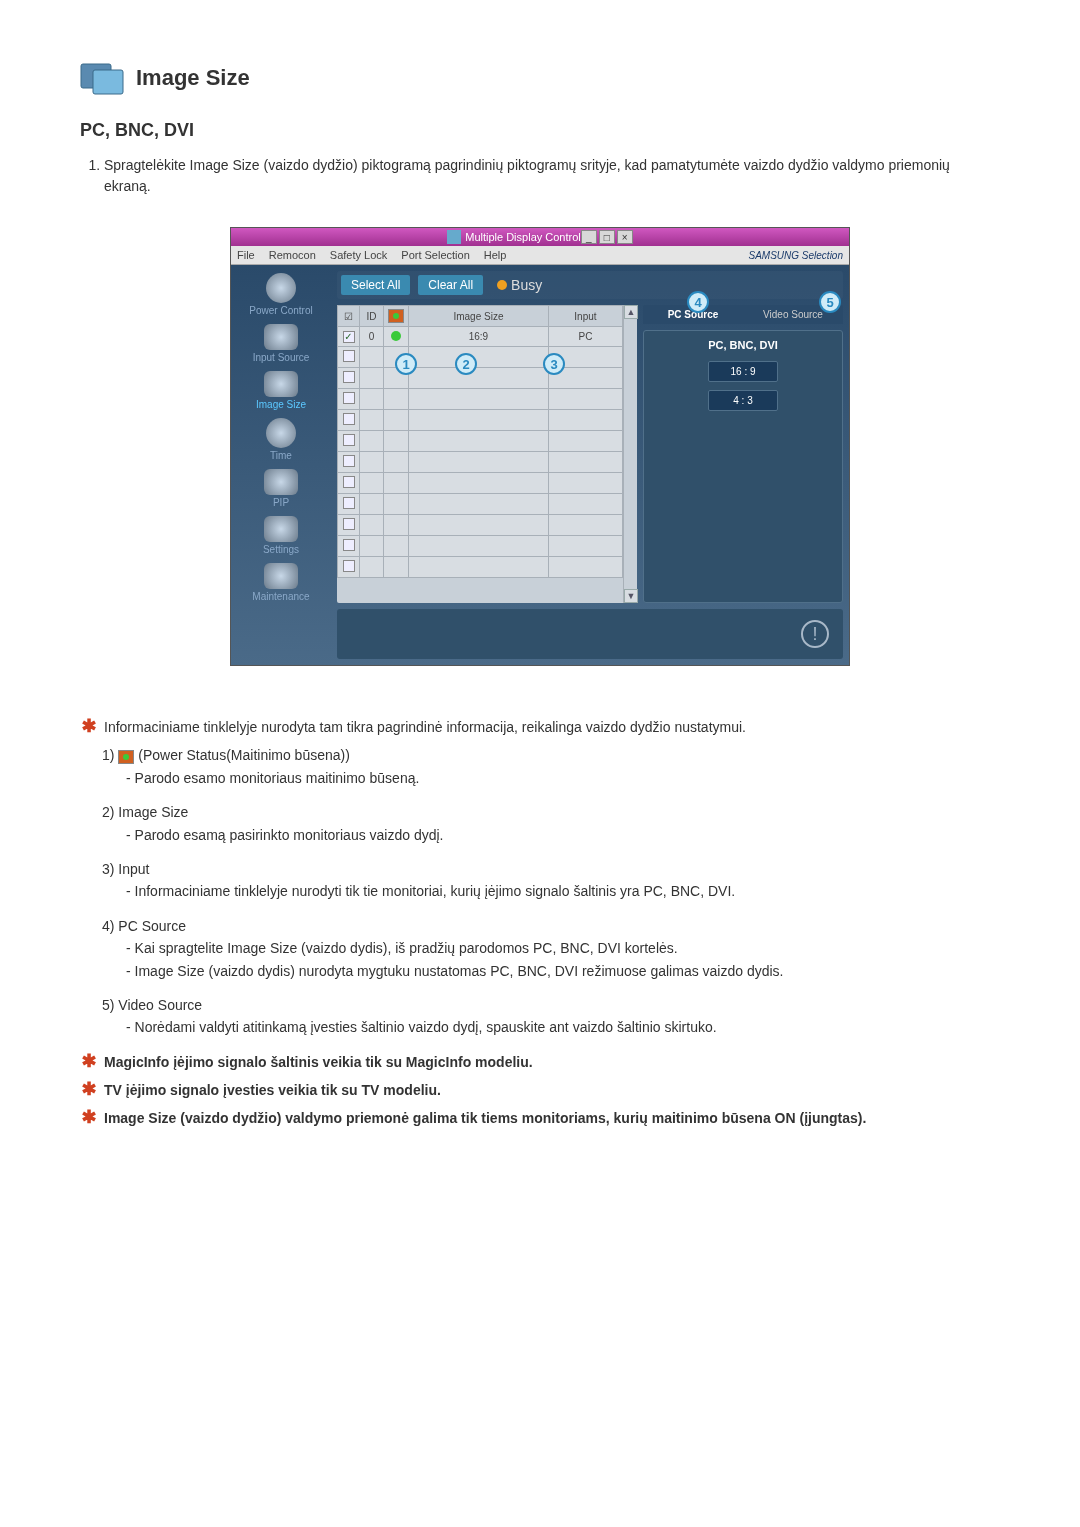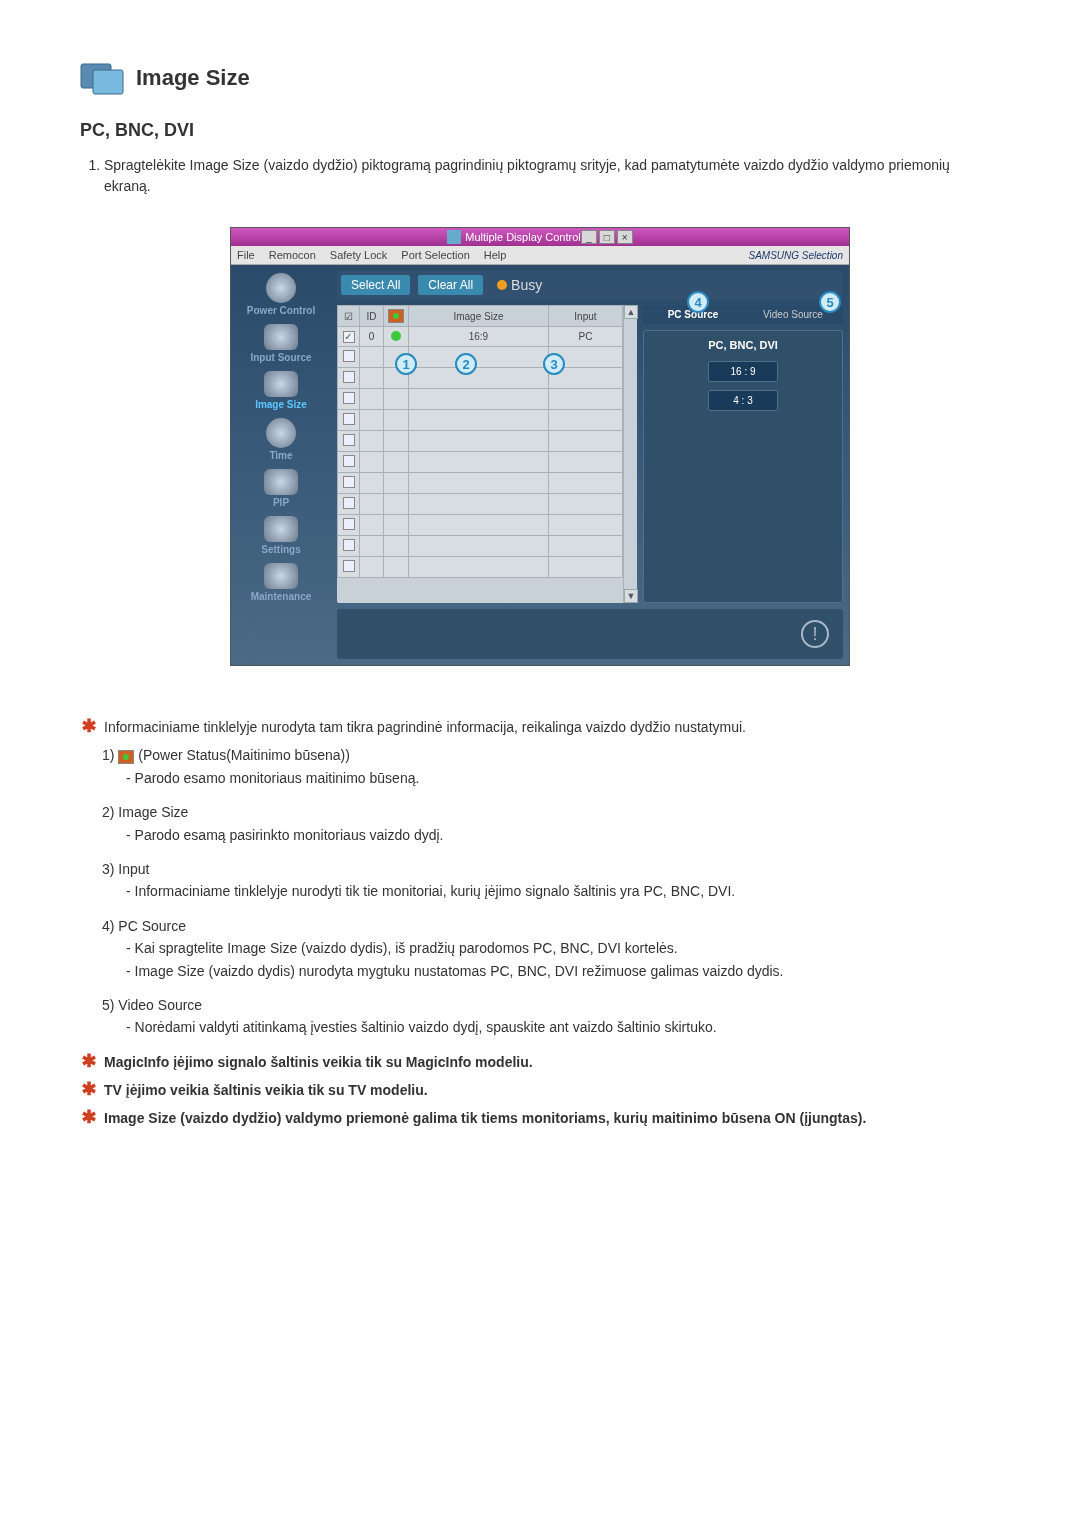--- a/index.html
+++ b/index.html
@@ -119,21 +119,20 @@
     flex-direction: column;
     align-items: center;
     gap: 4px;
     color: #8aa8c8;
     font-size: 10px;
   }
   .side-item {
     text-align: center;
     width: 100%;
     padding: 2px 0;
-    font-weight: bold;
   }
   .side-item.sel { color: #5cc8ff; }
   .side-icon {
     width: 34px;
     height: 26px;
     margin: 0 auto 2px auto;
     background: radial-gradient(circle, #c8d8e8, #6a7a8a);
     border-radius: 6px;
   }
   .side-icon.disc { border-radius: 50%; width: 30px; height: 30px; }
@@ -625,20 +624,20 @@
       <div class="sub-line">- Norėdami valdyti atitinkamą įvesties šaltinio vaizdo dydį, spauskite ant vaizdo šaltinio skirtuko.</div>
     </li>
   </ol>
 
   <div class="star-line">
     <span class="star">✱</span>
     <span class="star-text bold">MagicInfo įėjimo signalo šaltinis veikia tik su MagicInfo modeliu.</span>
   </div>
   <div class="star-line">
     <span class="star">✱</span>
-    <span class="star-text bold">TV įėjimo veikia šaltinis veikia tik su TV modeliu.</span>
+    <span class="star-text bold">TV įėjimo signalo įvesties veikia tik su TV modeliu.</span>
   </div>
   <div class="star-line">
     <span class="star">✱</span>
     <span class="star-text bold">Image Size (vaizdo dydžio) valdymo priemonė galima tik tiems monitoriams, kurių maitinimo būsena ON (įjungtas).</span>
   </div>
 
 </div>
 
 </body></html>

